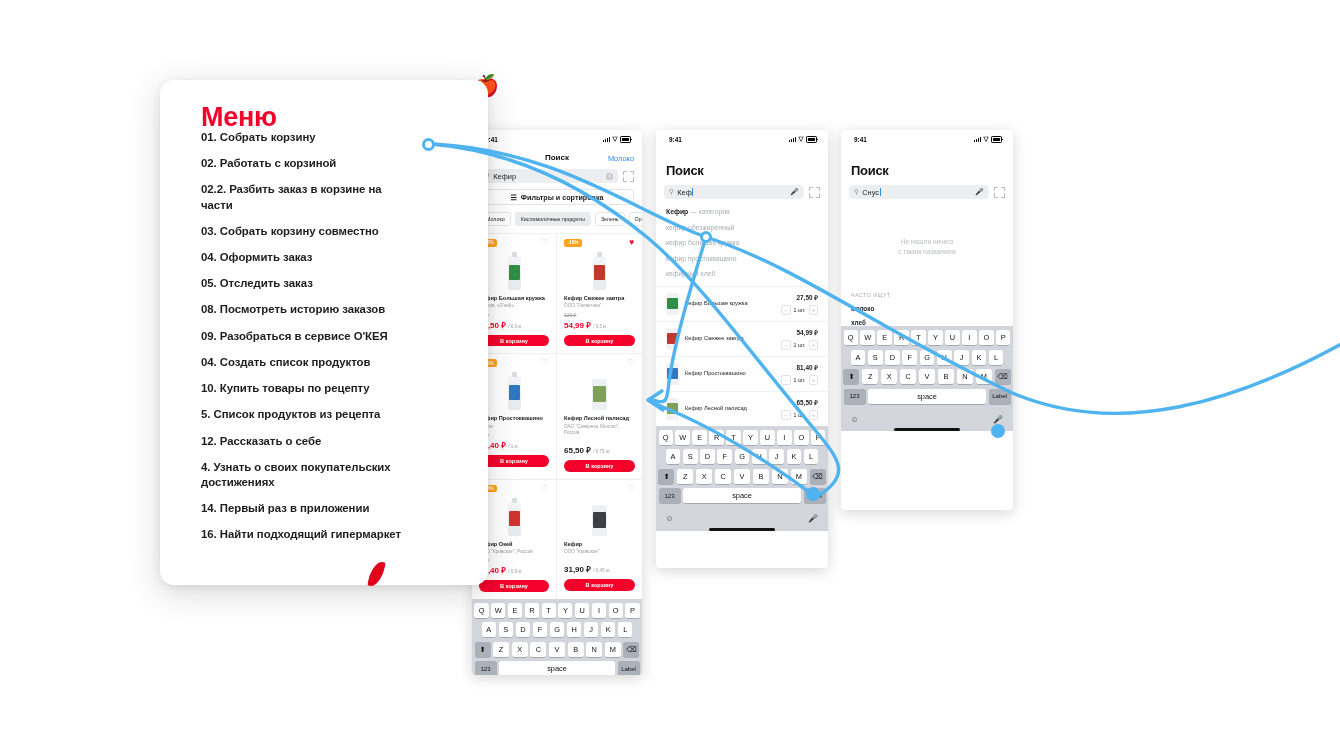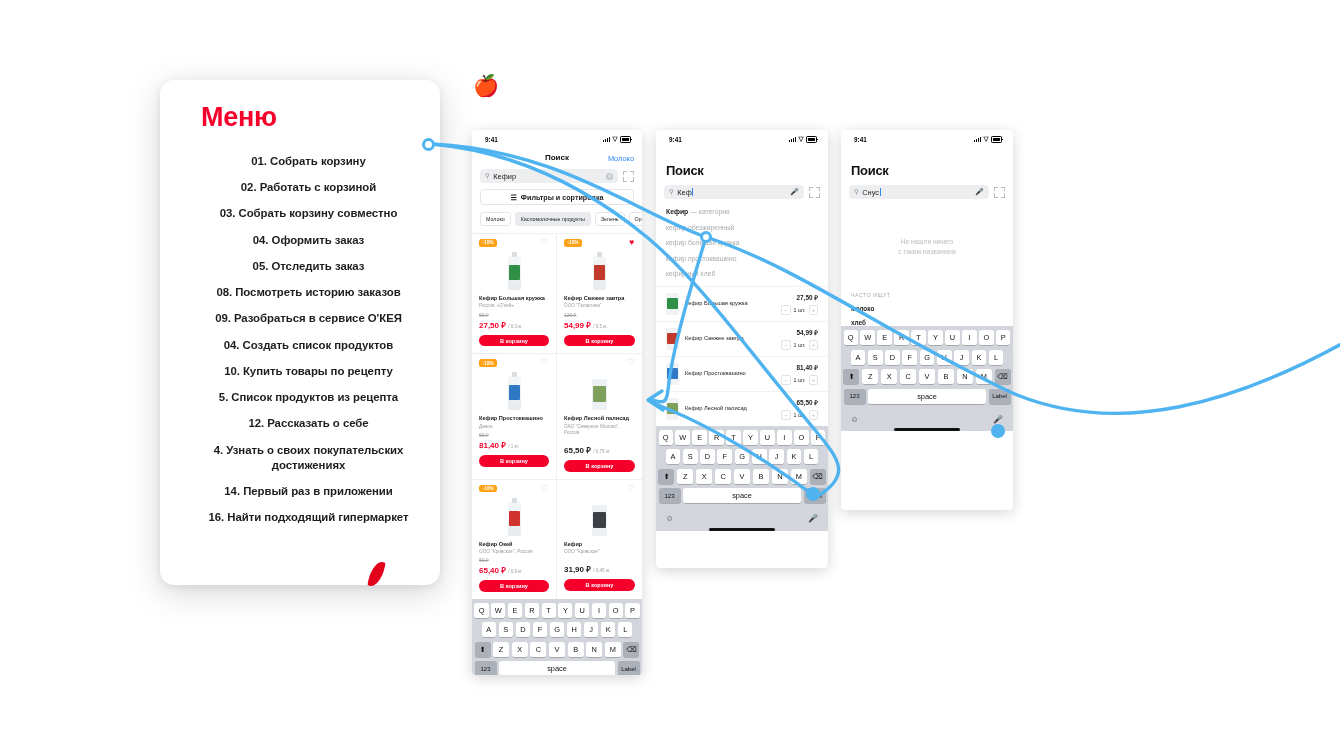--- a/index.html
+++ b/index.html
@@ -1,23 +1,23 @@
 <!DOCTYPE html>
 <html><head>
 <meta charset="utf-8">
 <style>
   html,body{margin:0;padding:0;}
   body{width:1340px;height:754px;background:#ffffff;font-family:"Liberation Sans",sans-serif;overflow:hidden;position:relative;}
   .stage{position:absolute;inset:0;}
 
   
-  .menu-card{position:absolute;left:160px;top:80px;width:280px;height:505px;background:#fff;border-radius:14px;
+  .menu-card{position:absolute;left:160px;top:80px;width:328px;height:505px;background:#fff;border-radius:14px;
              box-shadow:0 8px 34px rgba(0,0,0,.16),0 2px 8px rgba(0,0,0,.08);padding:0;z-index:6;}
   .menu-title{position:absolute;left:41px;top:22px;font-size:27px;font-weight:bold;color:#f5002b;letter-spacing:-.3px;}
-  .menu-list{position:absolute;left:41px;top:74px;width:215px;text-align:center;}
+  .menu-list{position:absolute;left:41px;top:50px;width:215px;}
   .menu-item{font-size:11.4px;font-weight:bold;color:#1d1d1f;line-height:1.32;margin-bottom:11.2px;letter-spacing:-.05px;}
   .leaf{position:absolute;left:370px;top:561px;width:13px;height:26px;background:#e3001b;
         border-radius:80% 10% 80% 10%;transform:rotate(13deg);z-index:7;}
 
   
   .phone{position:absolute;background:#fff;border-radius:4px;box-shadow:0 3px 14px rgba(0,0,0,.17);overflow:hidden;z-index:4;}
   #phone1{left:472px;top:130px;width:170px;height:545px;}
   #phone2{left:656px;top:130px;width:172px;height:438px;}
   #phone3{left:841px;top:130px;width:172px;height:380px;}
 
@@ -119,20 +119,21 @@
 </head>
 <body>
 
 <div class="stage">
 
   <div class="menu-card">
     <div class="menu-title">Меню</div>
     <div class="menu-list" id="menu-list">
         <div class="menu-item">01. Собрать корзину</div>
         <div class="menu-item">02. Работать с корзиной</div>
+        <div class="menu-item">02.2. Разбить заказ в корзине на части</div>
         <div class="menu-item">03. Собрать корзину совместно</div>
         <div class="menu-item">04. Оформить заказ</div>
         <div class="menu-item">05. Отследить заказ</div>
         <div class="menu-item">08. Посмотреть историю заказов</div>
         <div class="menu-item">09. Разобраться в сервисе О'КЕЯ</div>
         <div class="menu-item">04. Создать список продуктов</div>
         <div class="menu-item">10. Купить товары по рецепту</div>
         <div class="menu-item">5. Список продуктов из рецепта</div>
         <div class="menu-item">12. Рассказать о себе</div>
         <div class="menu-item">4. Узнать о своих покупательских достижениях</div>

